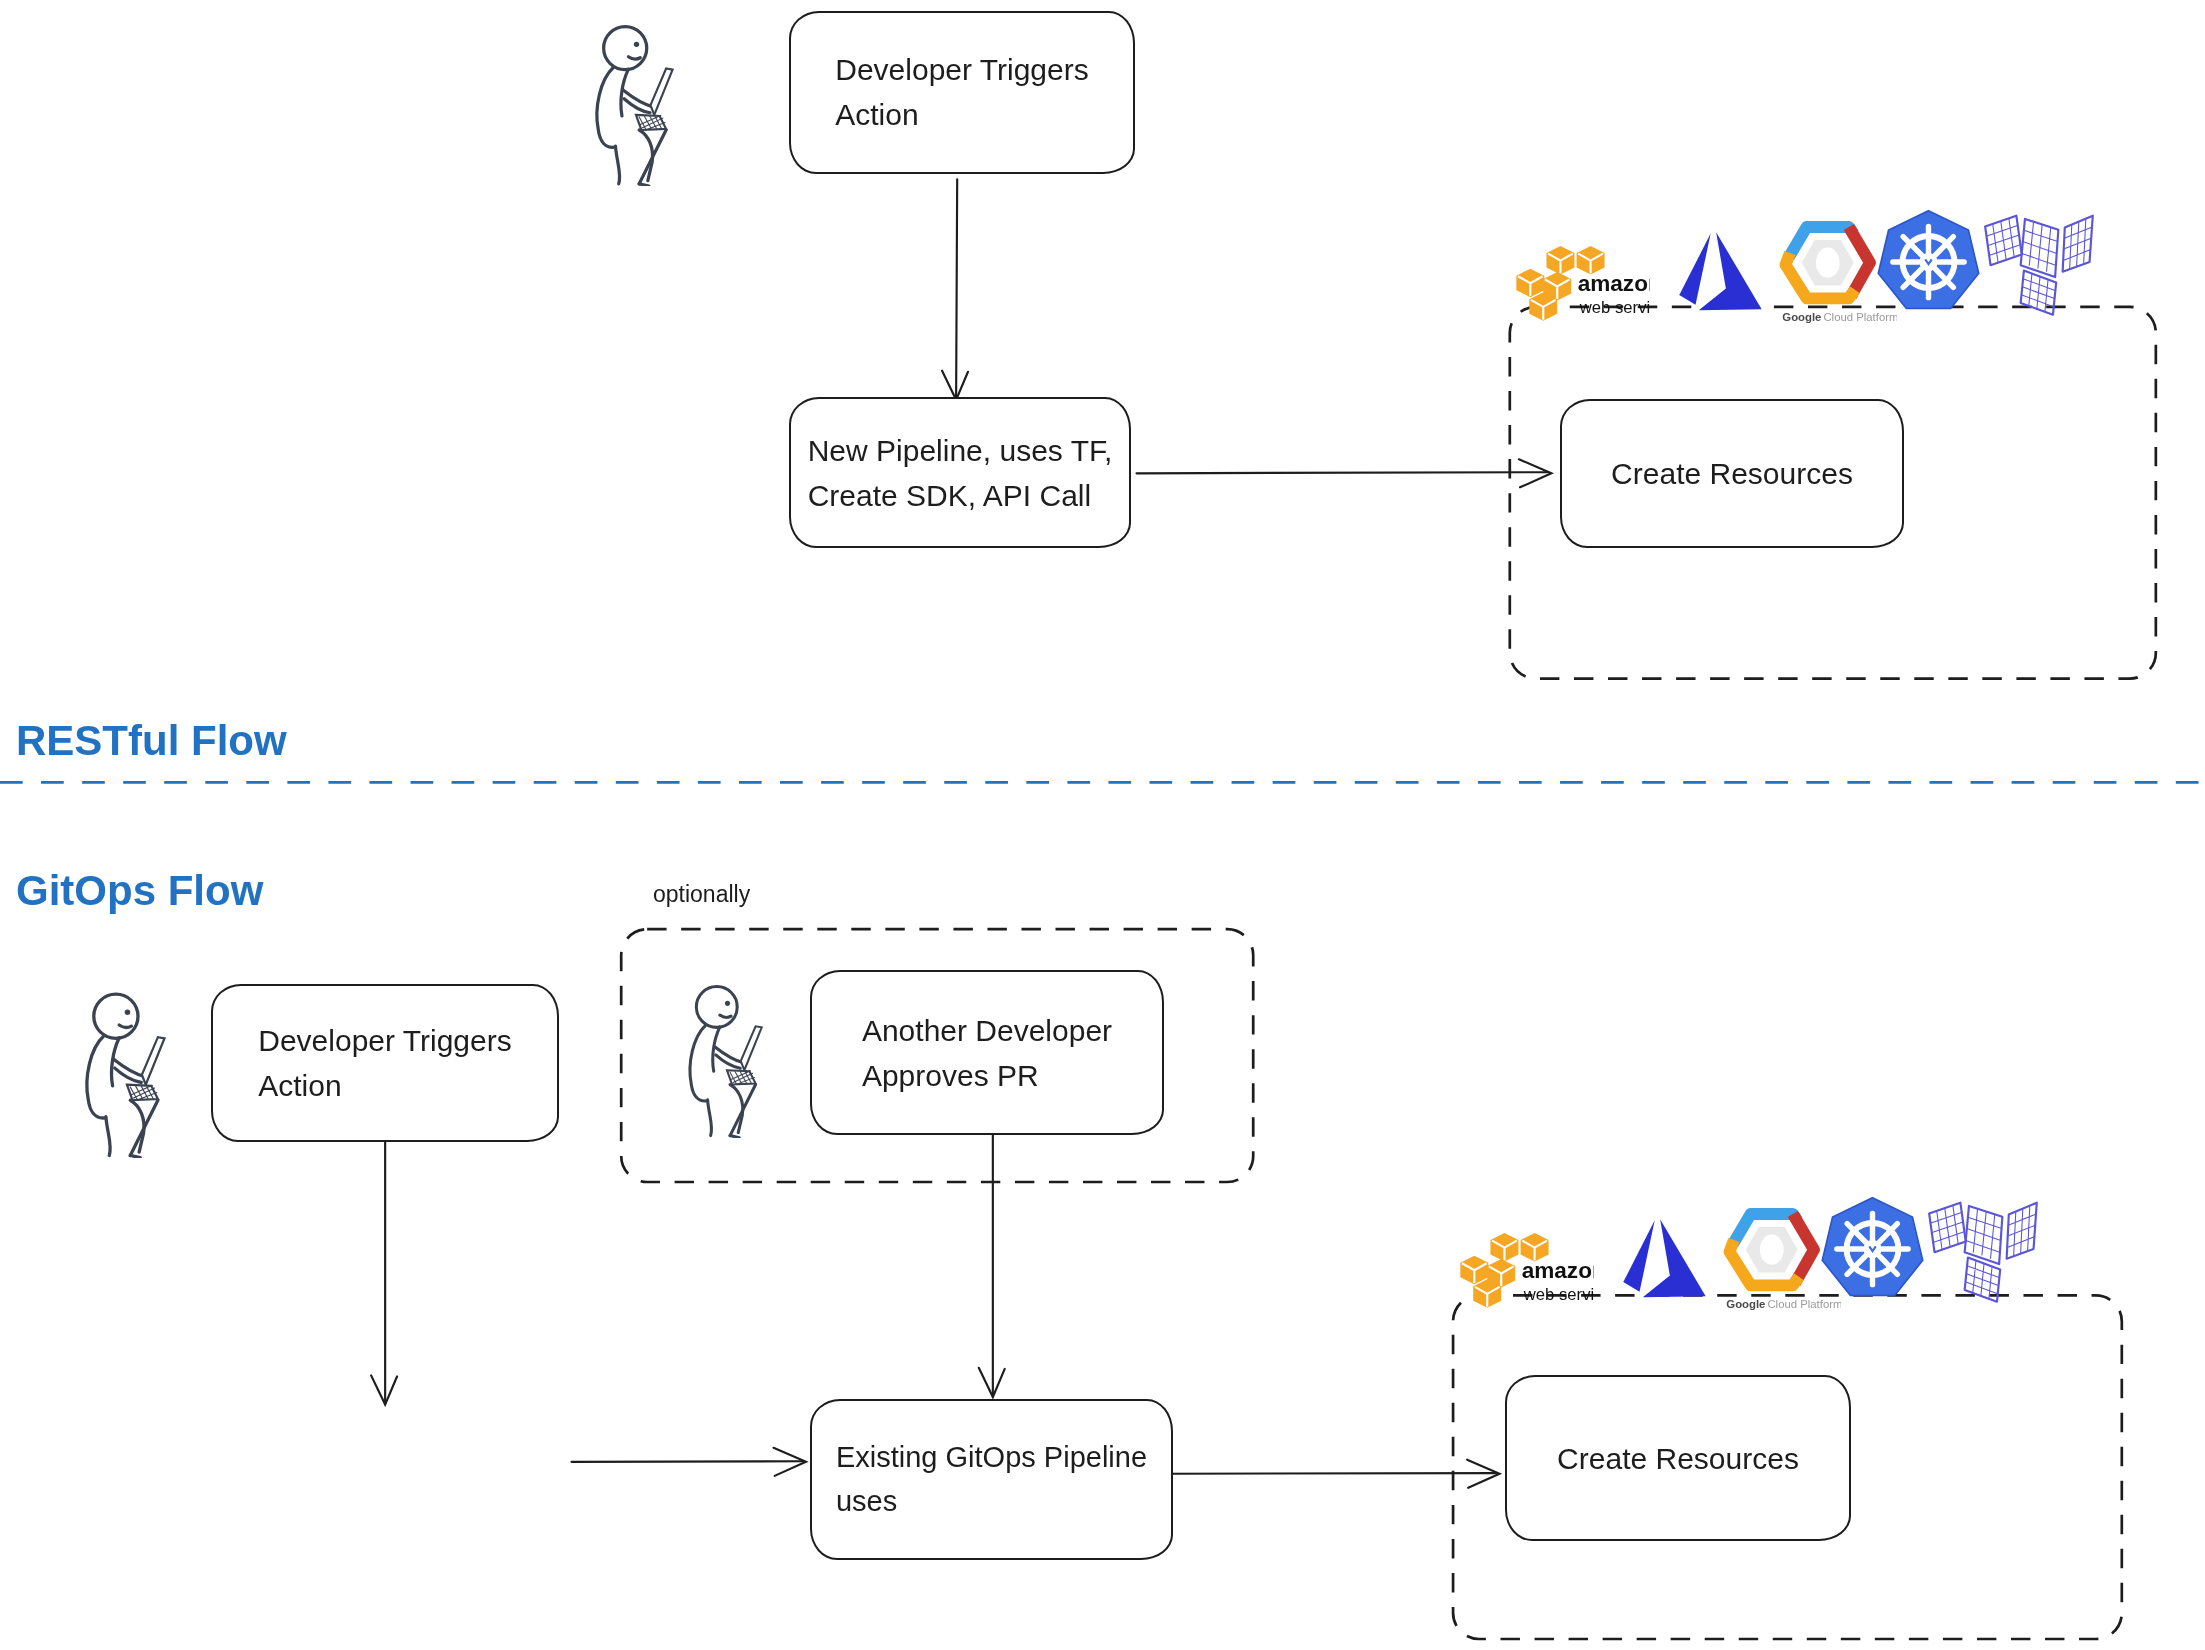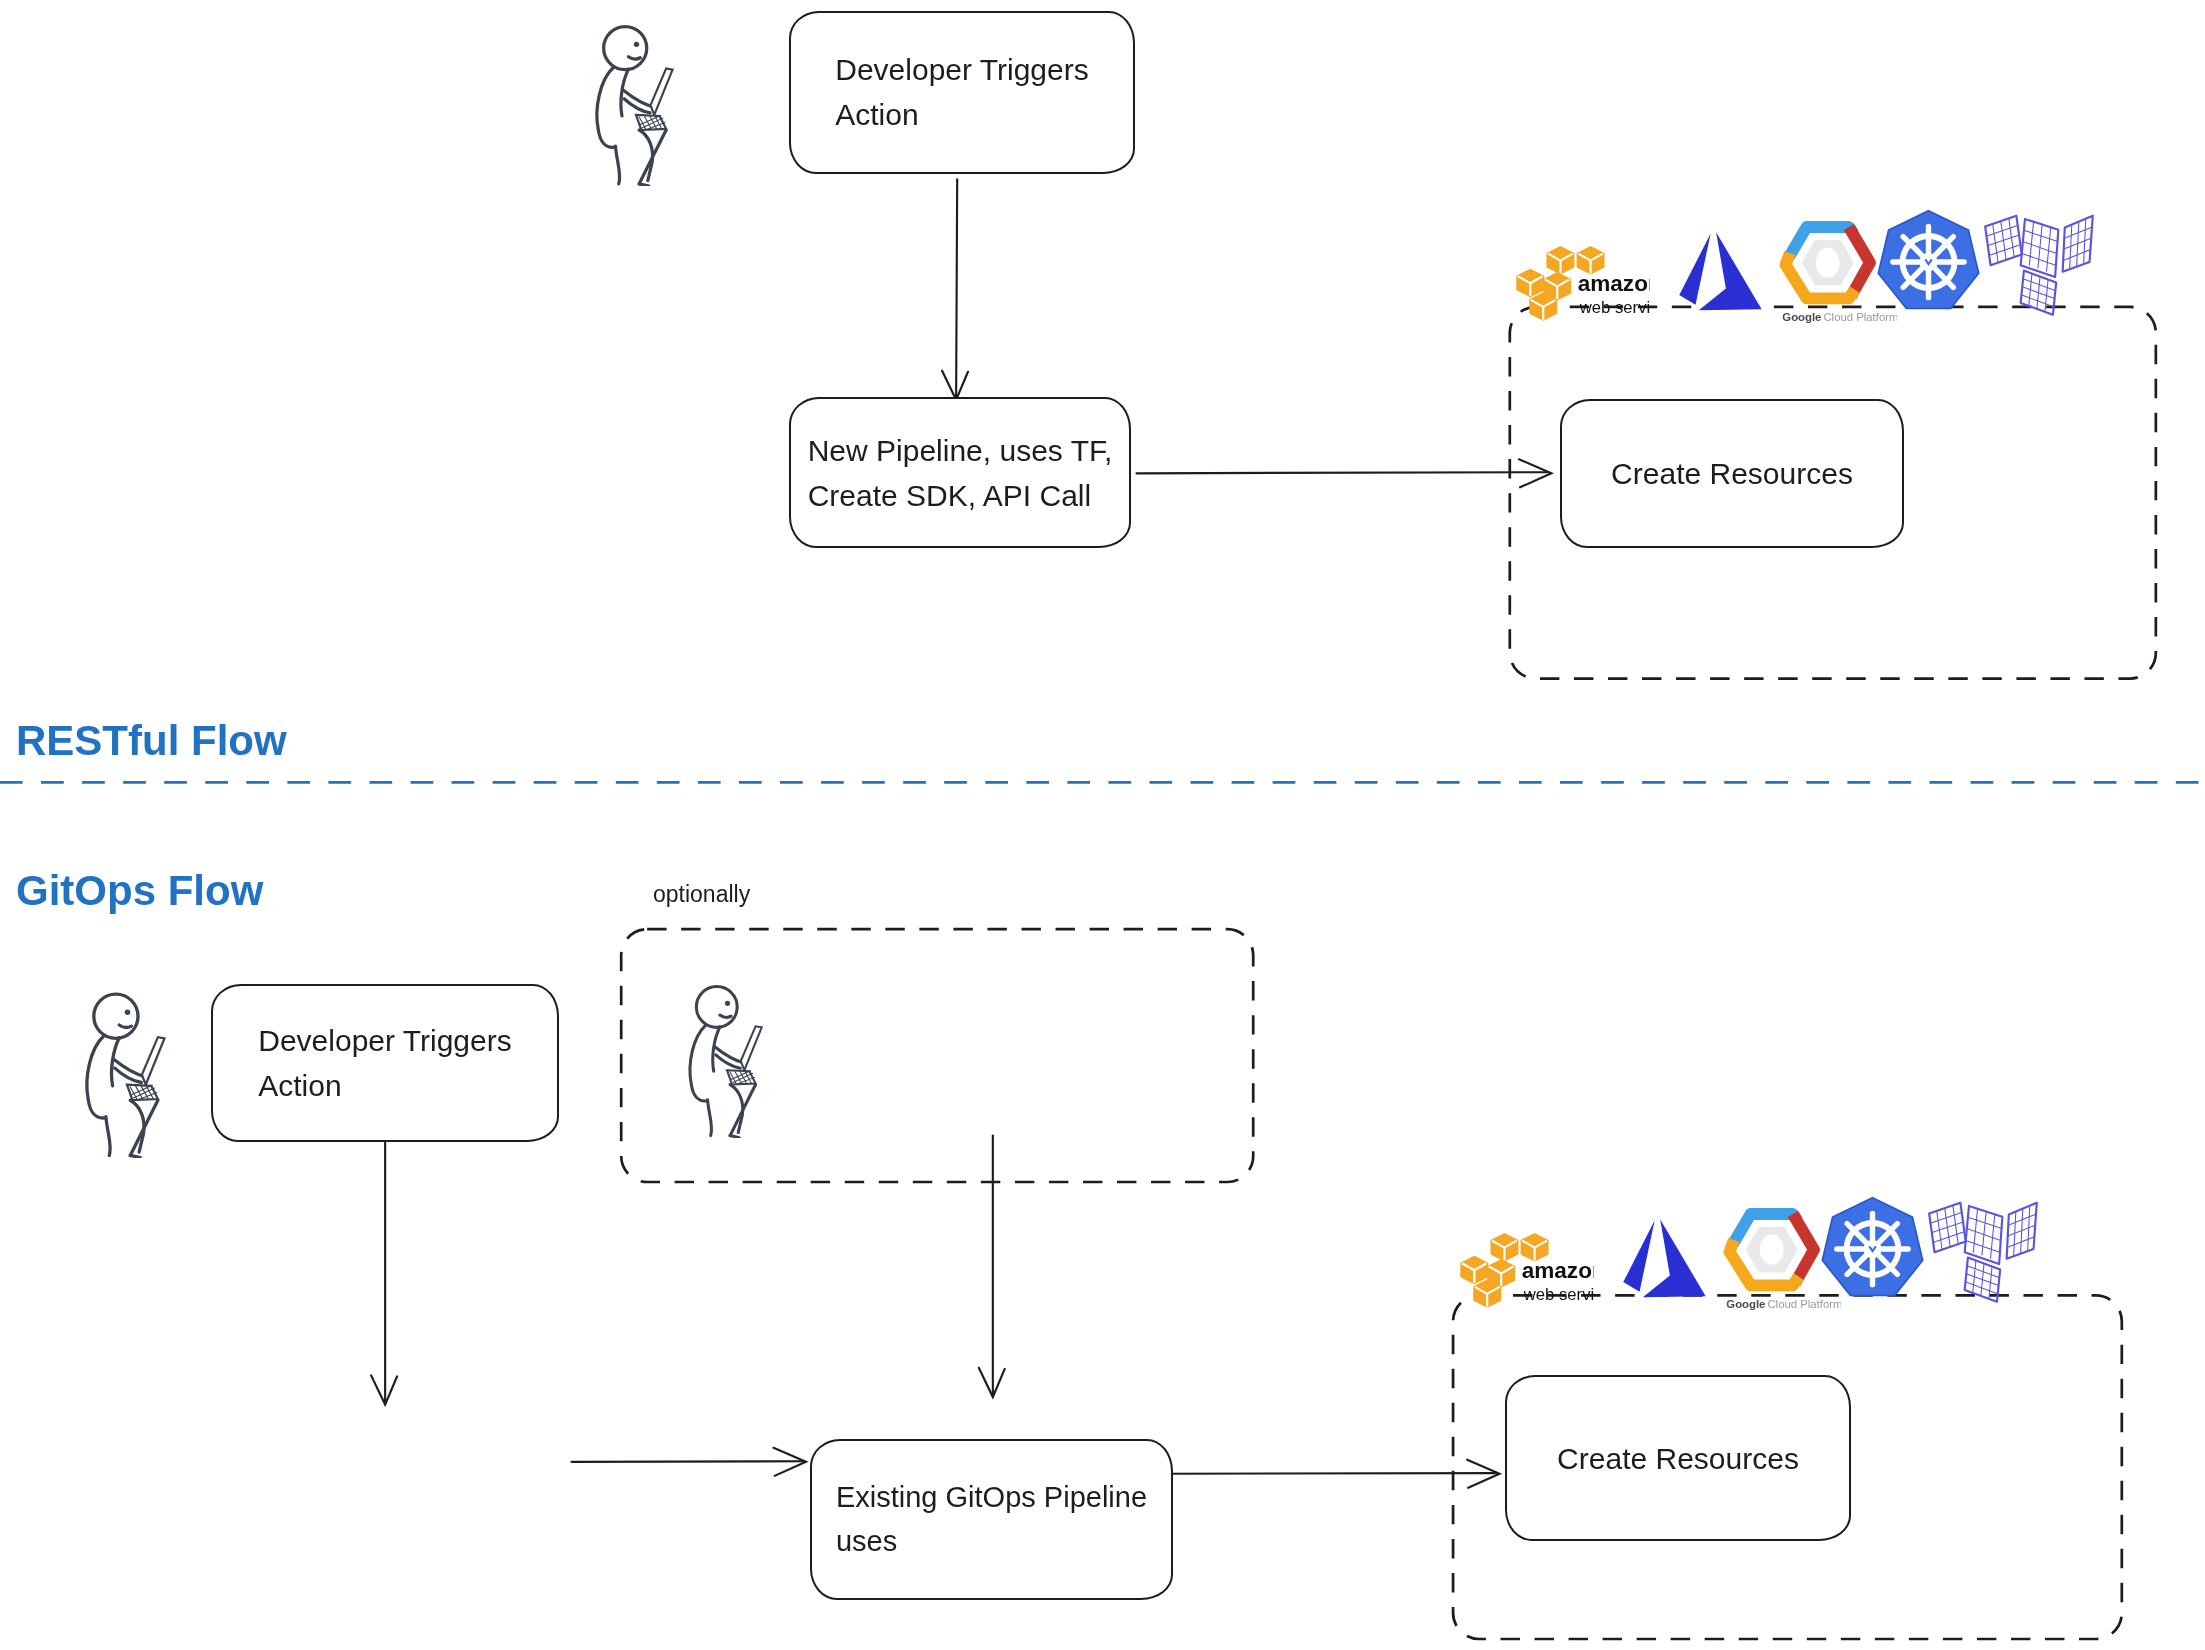--- a/index.html
+++ b/index.html
@@ -90,23 +90,29 @@
     </div>
   </div>
 
   <div class="node" style="left:211px;top:984px;width:348px;height:158px;">
     <div>
       <span>Developer Triggers</span>
       <span>Action</span>
     </div>
   </div>
 
-
-
-  <div class="node tight" style="left:810px;top:1399px;width:363px;height:161px;margin-top:40px;">
+  <div class="node" style="left:810px;top:970px;width:354px;height:165px;">
+    <div>
+      <span>Another Developer</span>
+      <span>Approves PR</span>
+    </div>
+  </div>
+
+
+  <div class="node tight" style="left:810px;top:1399px;width:363px;height:161px;">
     <div>
       <span>Existing GitOps Pipeline</span>
       <span>uses</span>
     </div>
   </div>
 
   <div class="node" style="left:1505px;top:1375px;width:346px;height:166px;">
     <div>
       <span>Create Resources</span>
     </div>

